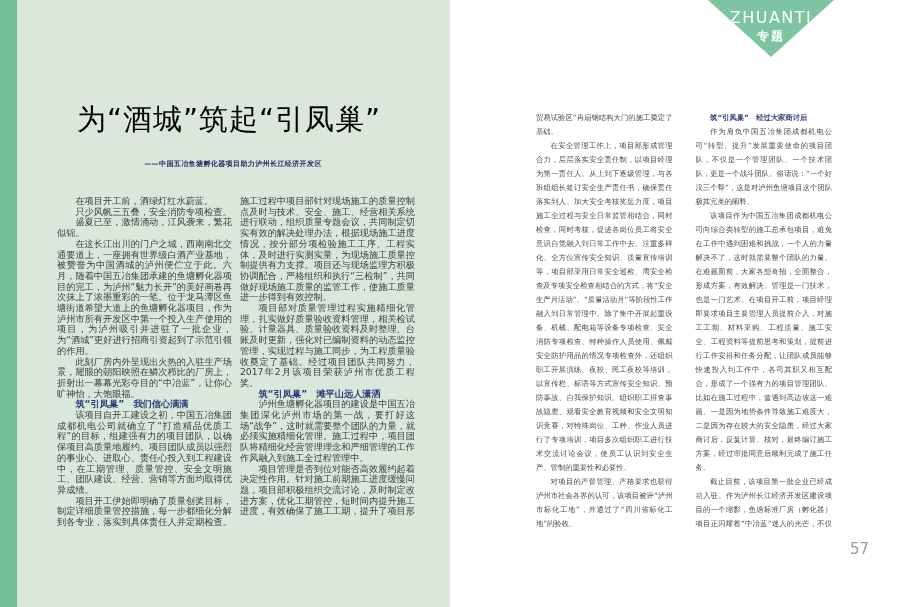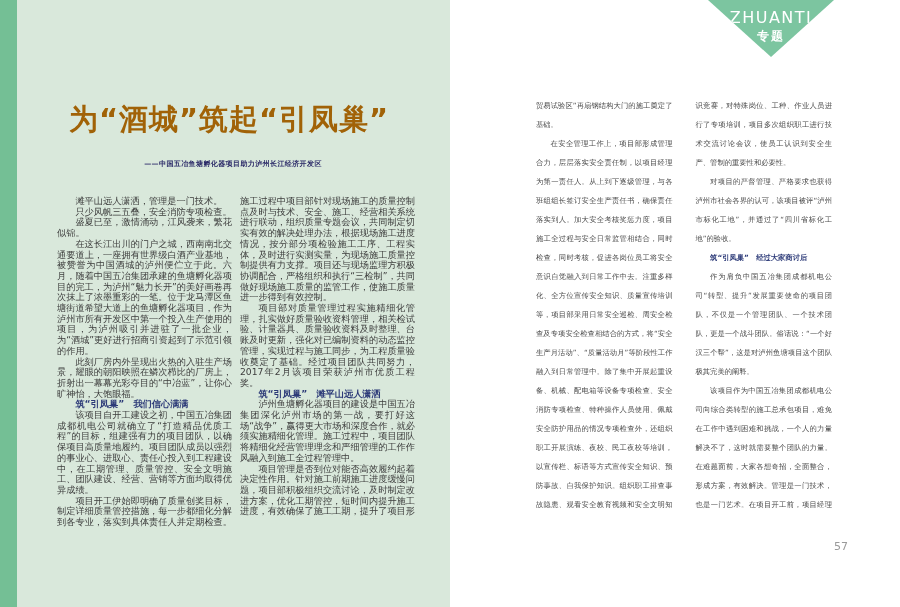--- a/index.html
+++ b/index.html
@@ -4,69 +4,69 @@
 <style>
   * { margin:0; padding:0; box-sizing:border-box; }
   html,body { width:900px; height:607px; background:#fff;
               font-family:"DejaVu Sans", sans-serif; }
   .canvas { position:relative; width:900px; height:607px; overflow:hidden; background:#ffffff; }
 
   
   .left-page { position:absolute; left:0; top:0; width:450px; height:607px; background:#d9e8db; }
   .accent-strip { position:absolute; left:0; top:0; width:17px; height:607px; background:#74bf95; }
   .article-title { position:absolute; left:28px; top:100px; width:402px; text-align:center;
-                   font-size:29px; font-weight:bold; color:#a16207; letter-spacing:1px; white-space:nowrap; }
+                   font-size:29px; font-weight:normal; color:#000000; letter-spacing:1px; white-space:nowrap; }
   .article-subtitle { position:absolute; left:32px; top:159px; width:402px; text-align:center;
                       font-size:7px; font-weight:bold; color:#2b2a68; letter-spacing:.4px; }
 
   
   .cols { column-fill:auto; overflow:hidden; }
   .cols p { text-indent:2em; text-align:justify; }
   .cols p.heading { color:#2c3a78; font-weight:bold; }
   .cols p.cont { text-indent:0; }
 
   .left-cols { position:absolute; left:57px; top:196px; width:358px; height:334px;
                column-count:2; column-gap:8px;
                font-size:9.2px; line-height:10.7px; color:#3c3c3c; }
 
   
   .right-page { position:absolute; left:450px; top:0; width:450px; height:607px; background:#ffffff; }
-  .right-cols { position:absolute; left:86px; top:96px; width:296px; height:421px;
+  .right-cols { position:absolute; left:86px; top:111px; width:296px; height:421px;
                 column-count:2; column-gap:23px;
-                font-size:7.3px; line-height:19px; color:#4a4a4a; }
+                font-size:7.3px; line-height:14px; color:#4a4a4a; }
 
   .corner-badge { position:absolute; left:258px; top:0; width:126px; height:57px;
                   background:#7cc5a0; clip-path:polygon(0 0, 100% 0, 50% 100%);
                   text-align:center; color:#fff; }
   .corner-badge .en { display:block; margin-top:8px; font-size:16px; letter-spacing:1.5px; }
   .corner-badge .cn { display:block; margin-top:1px; font-size:12px; font-weight:bold; letter-spacing:2px; }
 
-  .page-number { position:absolute; left:384px; top:540px; font-size:11px; color:#9a9a9a; }
+  .page-number { position:absolute; left:400px; top:540px; font-size:15px; color:#9a9a9a; }
 </style>
 </head>
 <body>
 
 <div class="canvas">
 
   <div class="left-page">
     <div class="accent-strip"></div>
     <h1 class="article-title">为“酒城”筑起“引凤巢”</h1>
     <div class="article-subtitle">——中国五冶鱼塘孵化器项目助力泸州长江经济开发区</div>
     <div class="cols left-cols">
-        <p class="para">滩平山远人潇洒，管理是一门技术。</p>
+        <p class="para">在项目开工前，酒绿灯红水蔚蓝。</p>
         <p class="para">只少风帆三五叠，安全消防专项检查。</p>
         <p class="para">盛夏已至，激情涌动，江风袭来，繁花似锦。</p>
         <p class="para">在这长江出川的门户之城，西南南北交通要道上，一座拥有世界级白酒产业基地，被赞誉为中国酒城的泸州便伫立于此。六月，随着中国五冶集团承建的鱼塘孵化器项目的完工，为泸州“魅力长开”的美好画卷再次抹上了浓墨重彩的一笔。位于龙马潭区鱼塘街道希望大道上的鱼塘孵化器项目，作为泸州市所有开发区中第一个投入生产使用的项目，为泸州吸引并进驻了一批企业，为“酒城”更好进行招商引资起到了示范引领的作用。</p>
         <p class="para">此刻厂房内外呈现出火热的入驻生产场景，耀眼的朝阳映照在鳞次栉比的厂房上，折射出一幕幕光彩夺目的“中冶蓝”，让你心旷神怡，大饱眼福。</p>
         <p class="heading">筑“引凤巢”　我们信心满满</p>
         <p class="para">该项目自开工建设之初，中国五冶集团成都机电公司就确立了“打造精品优质工程”的目标，组建强有力的项目团队，以确保项目高质量地履约。项目团队成员以强烈的事业心、进取心、责任心投入到工程建设中，在工期管理、质量管控、安全文明施工、团队建设、经营、营销等方面均取得优异成绩。</p>
         <p class="para">项目开工伊始即明确了质量创奖目标，制定详细质量管控措施，每一步都细化分解到各专业，落实到具体责任人并定期检查。施工过程中项目部针对现场施工的质量控制点及时与技术、安全、施工、经营相关系统进行联动，组织质量专题会议，共同制定切实有效的解决处理办法，根据现场施工进度情况，按分部分项检验施工工序、工程实体，及时进行实测实量，为现场施工质量控制提供有力支撑。项目还与现场监理方积极协调配合，严格组织和执行“三检制”，共同做好现场施工质量的监管工作，使施工质量进一步得到有效控制。</p>
         <p class="para">项目部对质量管理过程实施精细化管理，扎实做好质量验收资料管理，相关检试验、计量器具、质量验收资料及时整理、台账及时更新，强化对已编制资料的动态监控管理，实现过程与施工同步，为工程质量验收奠定了基础。经过项目团队共同努力，2017年2月该项目荣获泸州市优质工程奖。</p>
         <p class="heading">筑“引凤巢”　滩平山远人潇洒</p>
-        <p class="para">泸州鱼塘孵化器项目的建设是中国五冶集团深化泸州市场的第一战，要打好这场“战争”，赢得更大市场和深度合作，就必须实施精细化管理。施工过程中，项目团队将精细化经营管理理念和严细管理的工作作风融入到施工全过程管理中。</p>
+        <p class="para">泸州鱼塘孵化器项目的建设是中国五冶集团深化泸州市场的第一战，要打好这场“战争”，这时就需要整个团队的力量，就必须实施精细化管理。施工过程中，项目团队将精细化经营管理理念和严细管理的工作作风融入到施工全过程管理中。</p>
         <p class="para">项目管理是否到位对能否高效履约起着决定性作用。针对施工前期施工进度缓慢问题，项目部积极组织交流讨论，及时制定改进方案，优化工期管控，短时间内提升施工进度，有效确保了施工工期，提升了项目形象，为公司进一步开拓泸州市场增添了动力，为该团队成功获得“中国（四川）自由</p>
       </div>
   </div>
 
   <div class="right-page">
     <div class="corner-badge">
       <span class="en">ZHUANTI</span>
       <span class="cn">专题</span>
     </div>
     <div class="cols right-cols">

